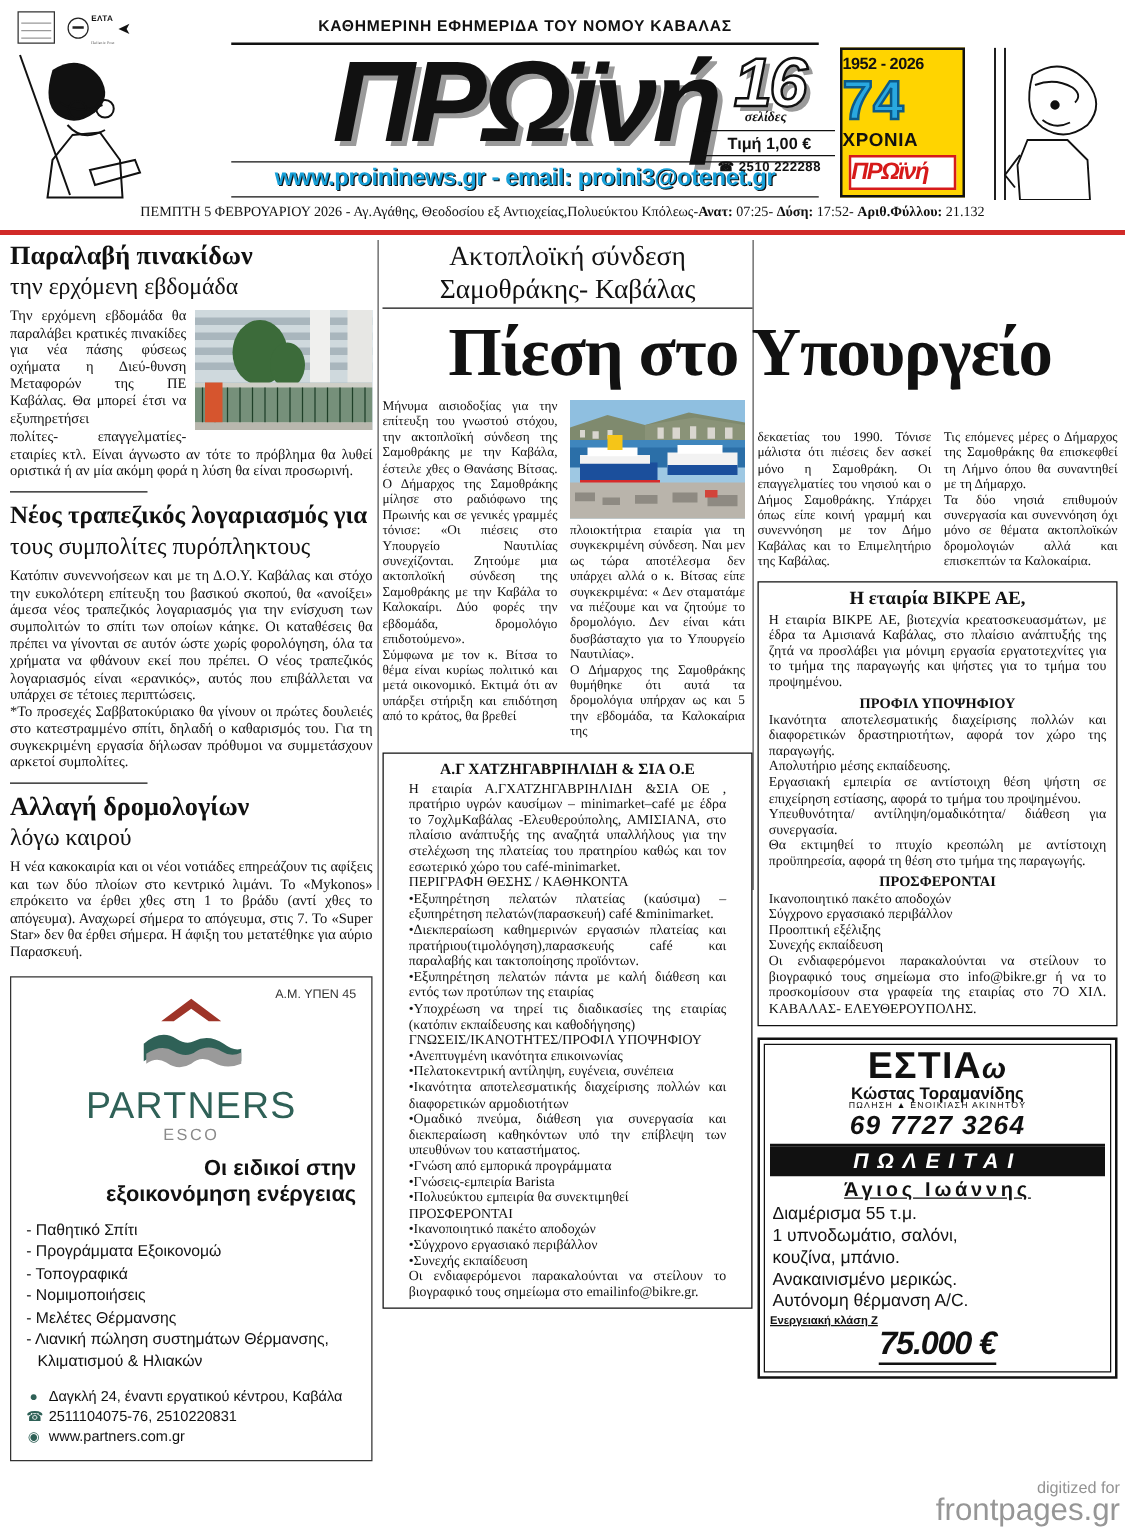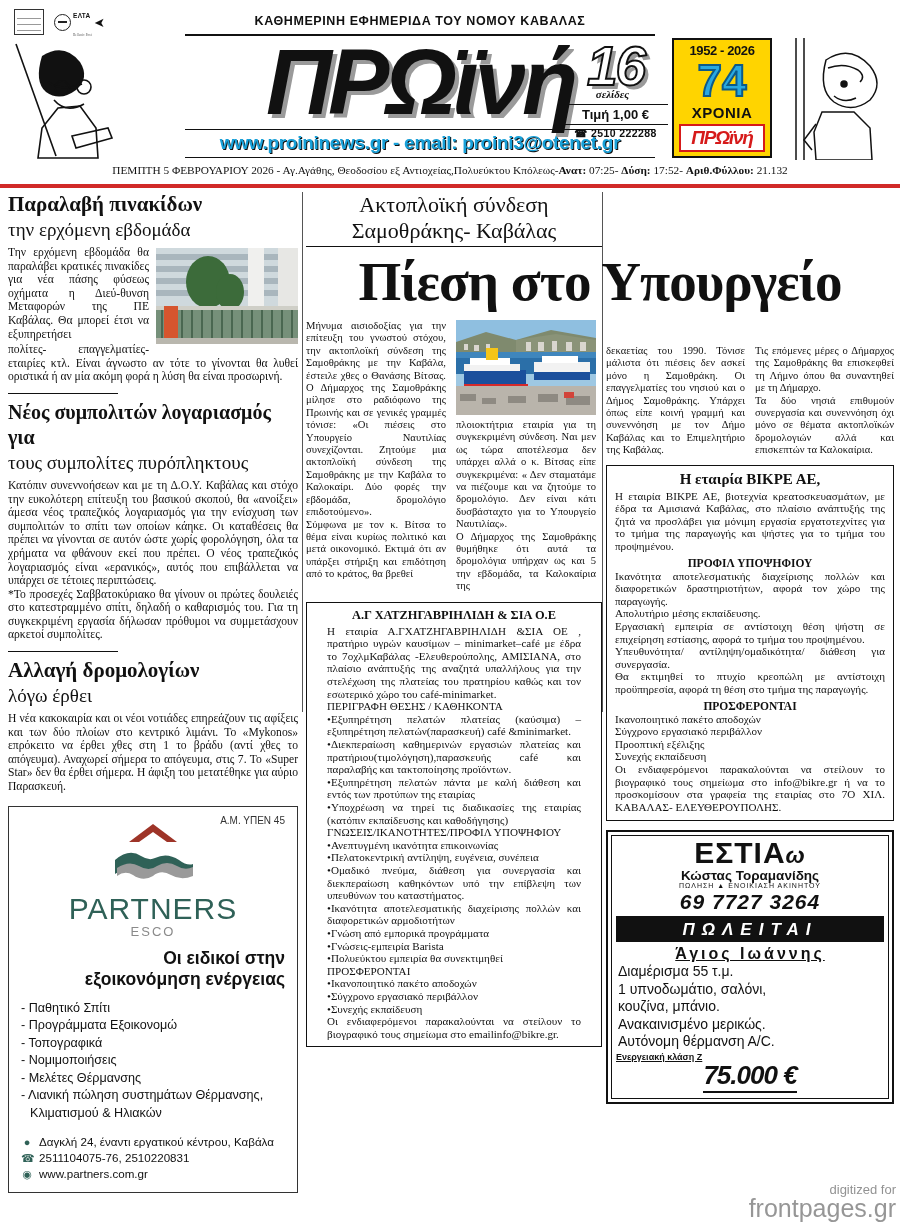--- a/index.html
+++ b/index.html
@@ -49,21 +49,21 @@
                font-size:55px; line-height:52px; color:#fff; -webkit-text-stroke:2px #111;
                text-shadow:4px 4px 0 #9a9a9a; letter-spacing:-2px; margin-top:4px; }
   .pages-lbl { font-family:Liberation Serif, serif; font-weight:bold; font-style:italic;
                font-size:11px; color:#111; margin-top:-4px; text-align:center; padding-right:6px; }
   .price { border-top:1.4px solid #111; margin-top:4px; padding-top:2px;
            font-family:"Liberation Sans",sans-serif; font-weight:bold; font-size:13px; }
   .phone { border-top:1.4px solid #111; margin-top:2px; padding-top:2px;
            font-family:"Liberation Sans",sans-serif; font-weight:bold; font-size:10.5px; letter-spacing:0.4px; }
 
   .anniv { position:absolute; left:672px; top:38px; width:100px; height:120px;
-           background:#FFD400; border:2px solid #111; text-align:center; padding-top:3px; }
+           background:#FFD400; border:2px solid #111; text-align:left; padding-top:3px; }
   .anniv-years { font-family:"Liberation Sans",sans-serif; font-weight:bold; font-size:13px;
                  color:#111; letter-spacing:-0.4px; }
   .anniv-74 { font-family:"Liberation Sans",sans-serif; font-weight:bold; font-size:44px;
               line-height:44px; color:#29A8E0; -webkit-text-stroke:2px #0b5a8a; margin-top:1px; }
   .anniv-xronia { font-family:"Liberation Sans",sans-serif; font-weight:bold; font-size:15px;
                   color:#111; letter-spacing:0.5px; margin-top:1px; }
   .anniv-logo { margin:3px 5px 0; background:#fff; border:2px solid #D61A1A; padding:1px 0; }
   .anniv-logo span { font-family:"Liberation Sans",sans-serif; font-weight:bold; font-style:italic;
                      font-size:19px; color:#D61A1A; letter-spacing:-1.2px; }
 
@@ -294,37 +294,37 @@
             <line x1="106" y1="62" x2="106" y2="90"></line>
               <line x1="116" y1="62" x2="116" y2="90"></line>
             <line x1="126" y1="62" x2="126" y2="90"></line>
               <line x1="136" y1="62" x2="136" y2="90"></line>
           </g>
           <rect x="8" y="58" width="14" height="32" fill="#d6552e"></rect>
           <rect x="0" y="90" width="142" height="6" fill="#b9b7ae"></rect>
         </svg>
       </div>
       <p class="body-txt">Την ερχόμενη εβδομάδα θα παραλάβει κρατικές πινακίδες για νέα πάσης φύσεως οχήματα η Διεύ-θυνση Μεταφορών της ΠΕ Καβάλας. Θα μπορεί έτσι να εξυπηρετήσει</p>
-      <p class="body-txt" style="margin-top:2px">πολίτες- επαγγελματίες- εταιρίες κτλ. Είναι άγνωστο αν τότε το γίνονται θα λυθεί οριστικά ή αν μία ακόμη φορά η λύση θα είναι προσωρινή.</p>
+      <p class="body-txt" style="margin-top:2px">πολίτες- επαγγελματίες- εταιρίες κτλ. Είναι άγνωστο αν τότε το πρόβλημα θα λυθεί οριστικά ή αν μία ακόμη φορά η λύση θα είναι προσωρινή.</p>
     </div>
 
     <div class="sep-short"></div>
 
     <div>
-      <h2 class="hl-1b"><b>Νέος συμπολιτών</b><span> λογαριασμός για</span></h2>
+      <h2 class="hl-1b"><b>Νέος τραπεζικός</b><span> λογαριασμός για</span></h2>
       <h3 class="hl-2">τους συμπολίτες πυρόπληκτους</h3>
       <p class="body-txt">Κατόπιν συνεννοήσεων και με τη Δ.Ο.Υ. Καβάλας και στόχο την ευκολότερη επίτευξη του βασικού σκοπού, θα «ανοίξει» άμεσα νέος τραπεζικός λογαριασμός για την ενίσχυση των συμπολιτών το σπίτι των οποίων κάηκε. Οι καταθέσεις θα πρέπει να γίνονται σε αυτόν ώστε χωρίς φορολόγηση, όλα τα χρήματα να φθάνουν εκεί που πρέπει. Ο νέος τραπεζικός λογαριασμός είναι «ερανικός», αυτός που επιβάλλεται να υπάρχει σε τέτοιες περιπτώσεις.</p>
       <p class="body-txt">*Το προσεχές Σαββατοκύριακο θα γίνουν οι πρώτες δουλειές στο κατεστραμμένο σπίτι, δηλαδή ο καθαρισμός του. Για τη συγκεκριμένη εργασία δήλωσαν πρόθυμοι να συμμετάσχουν αρκετοί συμπολίτες.</p>
     </div>
 
     <div class="sep-short"></div>
 
     <div>
       <h2 class="hl-1">Αλλαγή δρομολογίων</h2>
-      <h3 class="hl-2">λόγω έρθει</h3>
+      <h3 class="hl-2">λόγω καιρού</h3>
       <p class="body-txt">Η νέα κακοκαιρία και οι νέοι νοτιάδες επηρεάζουν τις αφίξεις και των δύο πλοίων στο κεντρικό λιμάνι. Το «Mykonos» επρόκειτο να έρθει χθες στη 1 το βράδυ (αντί χθες το απόγευμα). Αναχωρεί σήμερα το απόγευμα, στις 7. Το «Super Star» δεν θα έρθει σήμερα. Η άφιξη του μετατέθηκε για αύριο Παρασκευή.</p>
     </div>
 
     <div class="ad-partners">
       <div class="am-upen">Α.Μ. ΥΠΕΝ 45</div>
       <div class="pt-logo-wrap">
         <svg width="120" height="66" viewBox="0 0 120 66">
           <path d="M36 22 L60 4 L84 22 L74 22 L60 12 L46 22 Z" fill="#9e3428"></path>
           <path d="M22 40 q14 -12 26 -4 q8 5 14 2 q12 -6 24 2 q8 6 14 4 l0 10 q-12 4 -22 -2 q-10 -6 -18 0 q-10 6 -20 0 q-8 -5 -18 2z" fill="#2f6157"></path>
           <path d="M24 48 q12 -8 22 -2 q10 6 18 0 q10 -6 20 0 q8 5 16 1 l0 9 q-12 5 -22 -1 q-10 -6 -18 1 q-10 6 -20 -1 q-8 -5 -16 1z" fill="#9a9a9a"></path>
@@ -420,22 +420,22 @@
       <p class="job-title">Α.Γ ΧΑΤΖΗΓΑΒΡΙΗΛΙΔΗ &amp; ΣΙΑ Ο.Ε</p>
       <p class="job-p">Η εταιρία Α.ΓΧΑΤΖΗΓΑΒΡΙΗΛΙΔΗ &amp;ΣΙΑ ΟΕ , πρατήριο υγρών καυσίμων – minimarket–café με έδρα το 7οχλμΚαβάλας -Ελευθερούπολης, ΑΜΙΣΙΑΝΑ, στο πλαίσιο ανάπτυξής της αναζητά υπαλλήλους για την στελέχωση της πλατείας του πρατηρίου καθώς και τον εσωτερικό χώρο του café-minimarket.</p>
       <p class="job-l">ΠΕΡΙΓΡΑΦΗ ΘΕΣΗΣ / ΚΑΘΗΚΟΝΤΑ</p>
       <p class="job-l">•Εξυπηρέτηση πελατών πλατείας (καύσιμα) – εξυπηρέτηση πελατών(παρασκευή) café &amp;minimarket.</p>
       <p class="job-l">•Διεκπεραίωση καθημερινών εργασιών πλατείας και πρατήριου(τιμολόγηση),παρασκευής café και παραλαβής και τακτοποίησης προϊόντων.</p>
       <p class="job-l">•Εξυπηρέτηση πελατών πάντα με καλή διάθεση και εντός των προτύπων της εταιρίας</p>
       <p class="job-l">•Υποχρέωση να τηρεί τις διαδικασίες της εταιρίας (κατόπιν εκπαίδευσης και καθοδήγησης)</p>
       <p class="job-l">ΓΝΩΣΕΙΣ/ΙΚΑΝΟΤΗΤΕΣ/ΠΡΟΦΙΛ ΥΠΟΨΗΦΙΟΥ</p>
       <p class="job-l">•Ανεπτυγμένη ικανότητα επικοινωνίας</p>
       <p class="job-l">•Πελατοκεντρική αντίληψη, ευγένεια, συνέπεια</p>
+      <p class="job-l">•Ικανότητα αποτελεσματικής διαχείρισης πολλών και διαφορετικών αρμοδιοτήτων</p>
       <p class="job-l">•Ομαδικό πνεύμα, διάθεση για συνεργασία και διεκπεραίωση καθηκόντων υπό την επίβλεψη των υπευθύνων του καταστήματος.</p>
-      <p class="job-l">•Ικανότητα αποτελεσματικής διαχείρισης πολλών και διαφορετικών αρμοδιοτήτων</p>
       <p class="job-l">•Γνώση από εμπορικά προγράμματα</p>
       <p class="job-l">•Γνώσεις-εμπειρία Barista</p>
       <p class="job-l">•Πολυεύκτου εμπειρία θα συνεκτιμηθεί</p>
       <p class="job-l">ΠΡΟΣΦΕΡΟΝΤΑΙ</p>
       <p class="job-l">•Ικανοποιητικό πακέτο αποδοχών</p>
       <p class="job-l">•Σύγχρονο εργασιακό περιβάλλον</p>
       <p class="job-l">•Συνεχής εκπαίδευση</p>
       <p class="job-p">Οι ενδιαφερόμενοι παρακαλούνται να στείλουν το βιογραφικό τους σημείωμα στο emailinfo@bikre.gr.</p>
     </div>
   </div>

